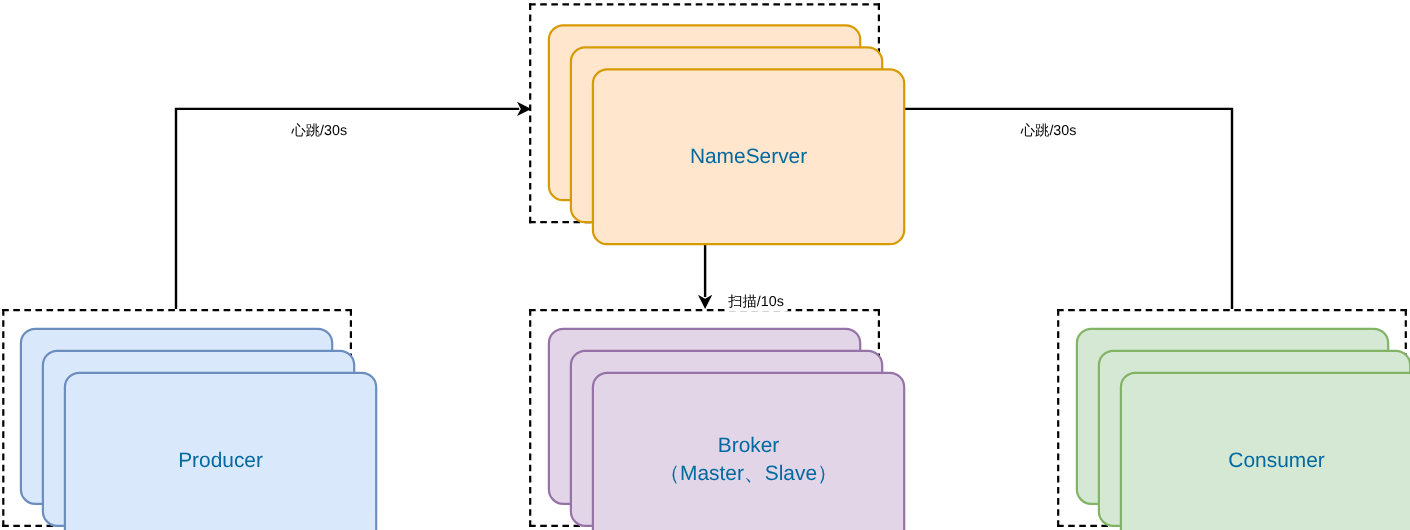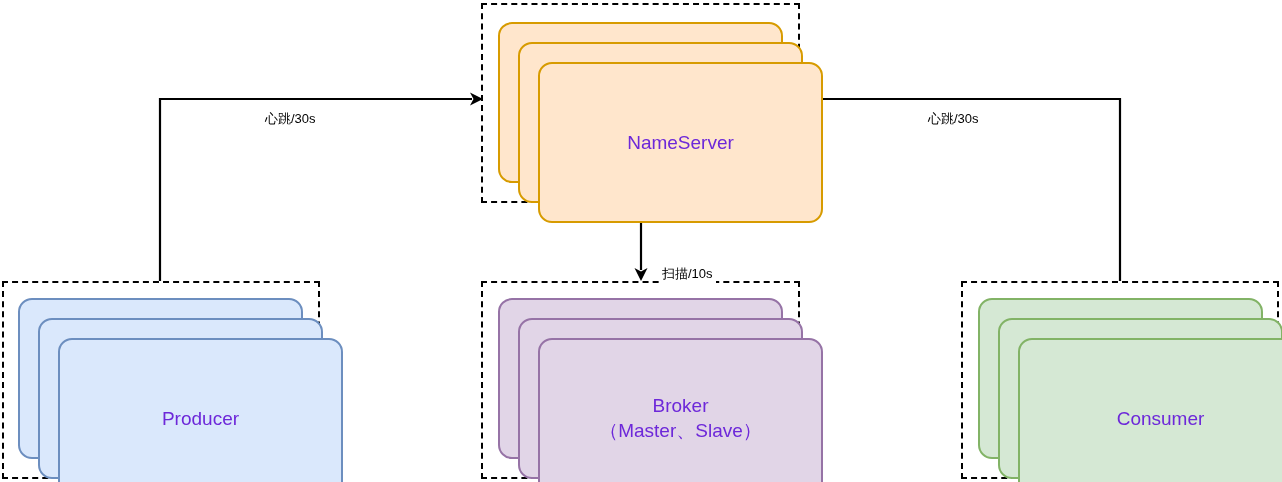--- a/index.html
+++ b/index.html
@@ -38,21 +38,21 @@
   }
   .card-label {
     position: absolute;
     left: 0;
     right: 0;
     top: 50%;
     transform: translateY(-50%);
     text-align: center;
     font-size: 19px;
     line-height: 1.35;
-    color: #6d28d9;
+    color: #0369a1;
     white-space: pre-line;
     pointer-events: none;
   }
   
   #wires {
     position: absolute;
     left: 0;
     top: 0;
     width: 1282px;
     height: 482px;

